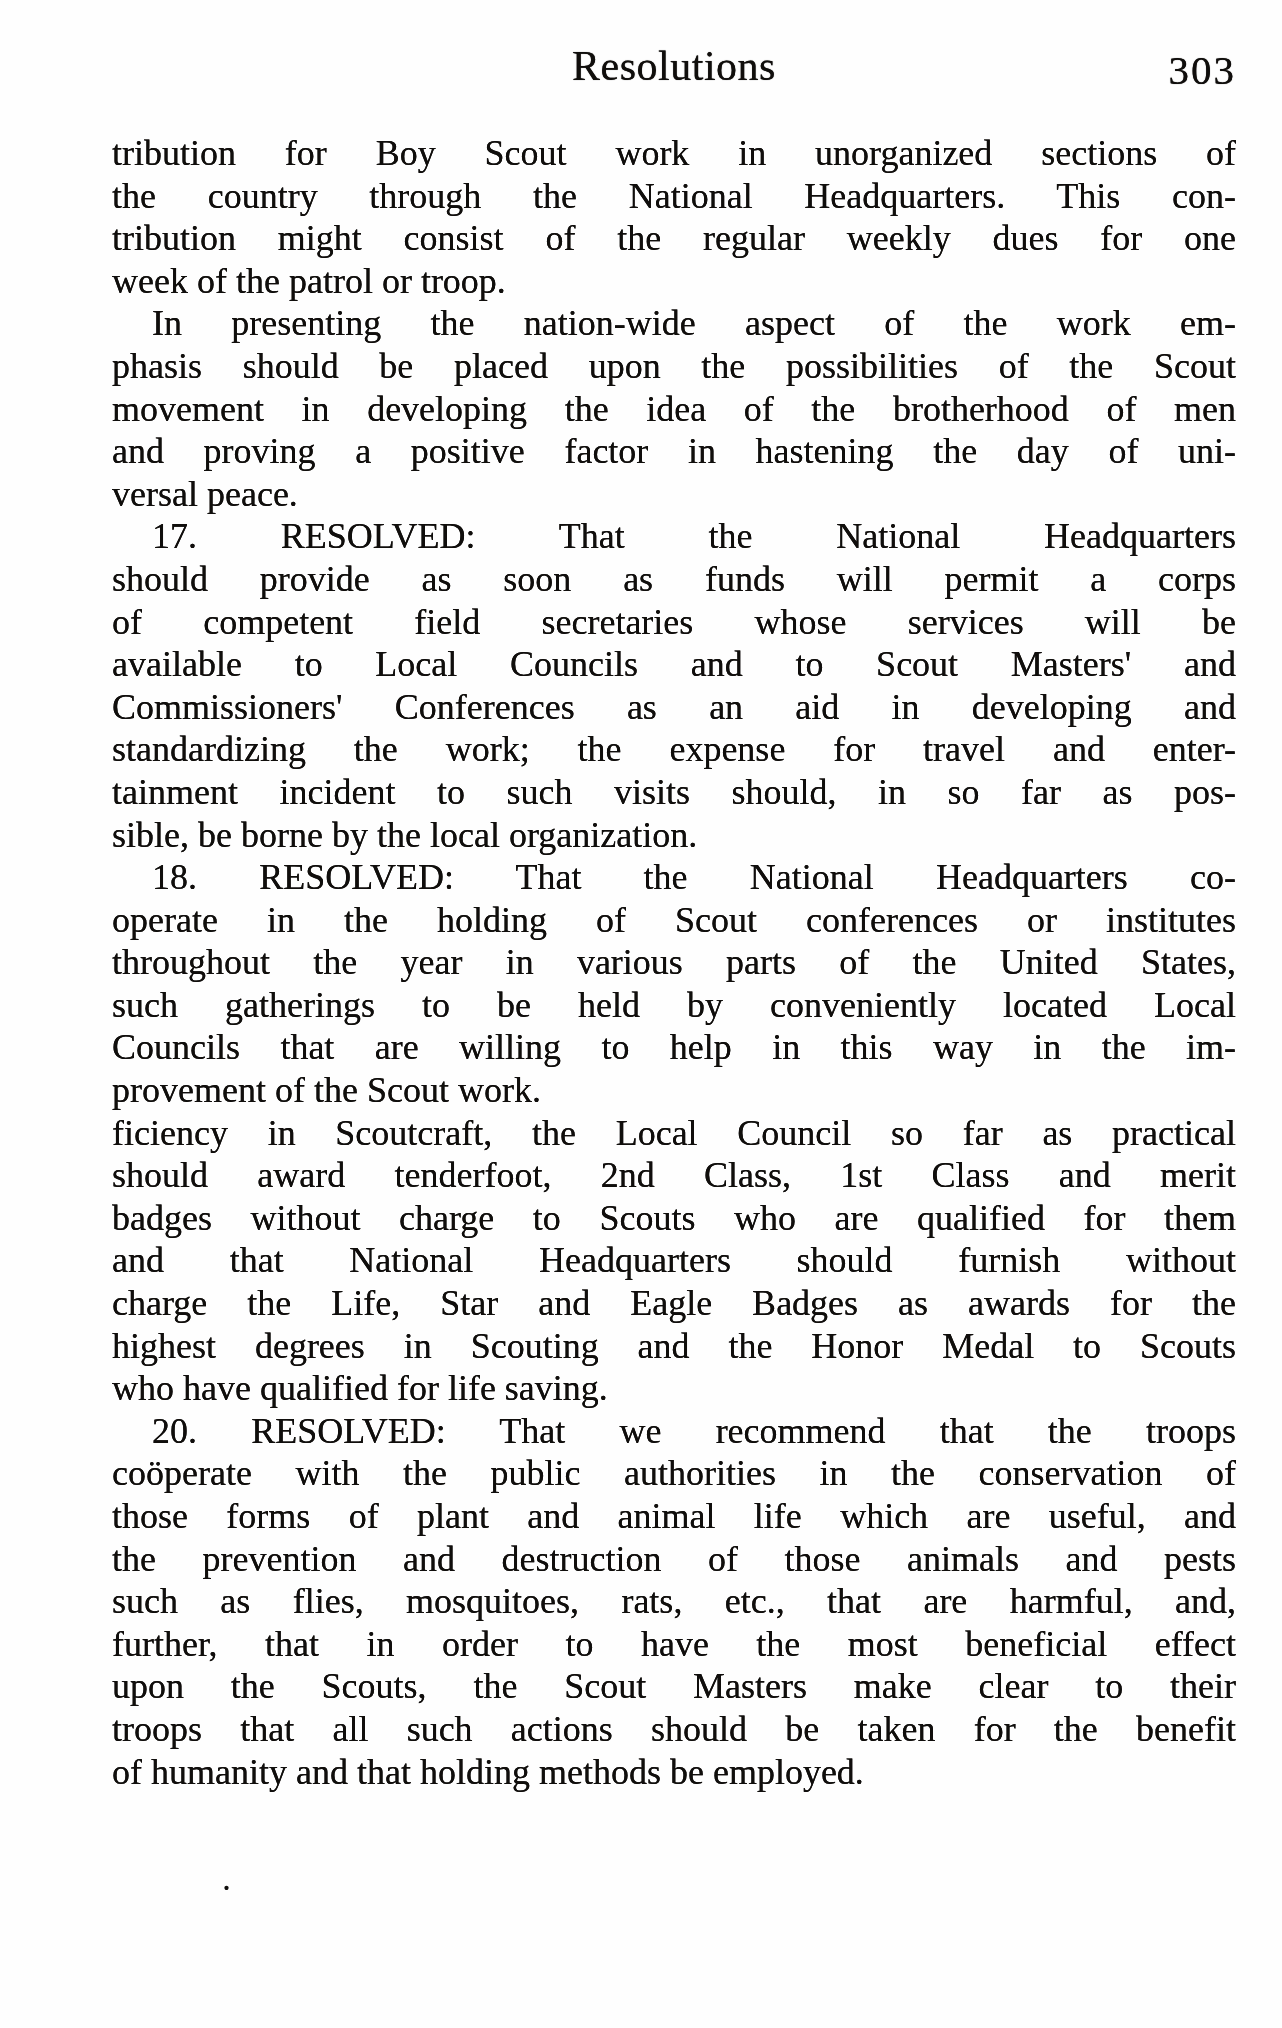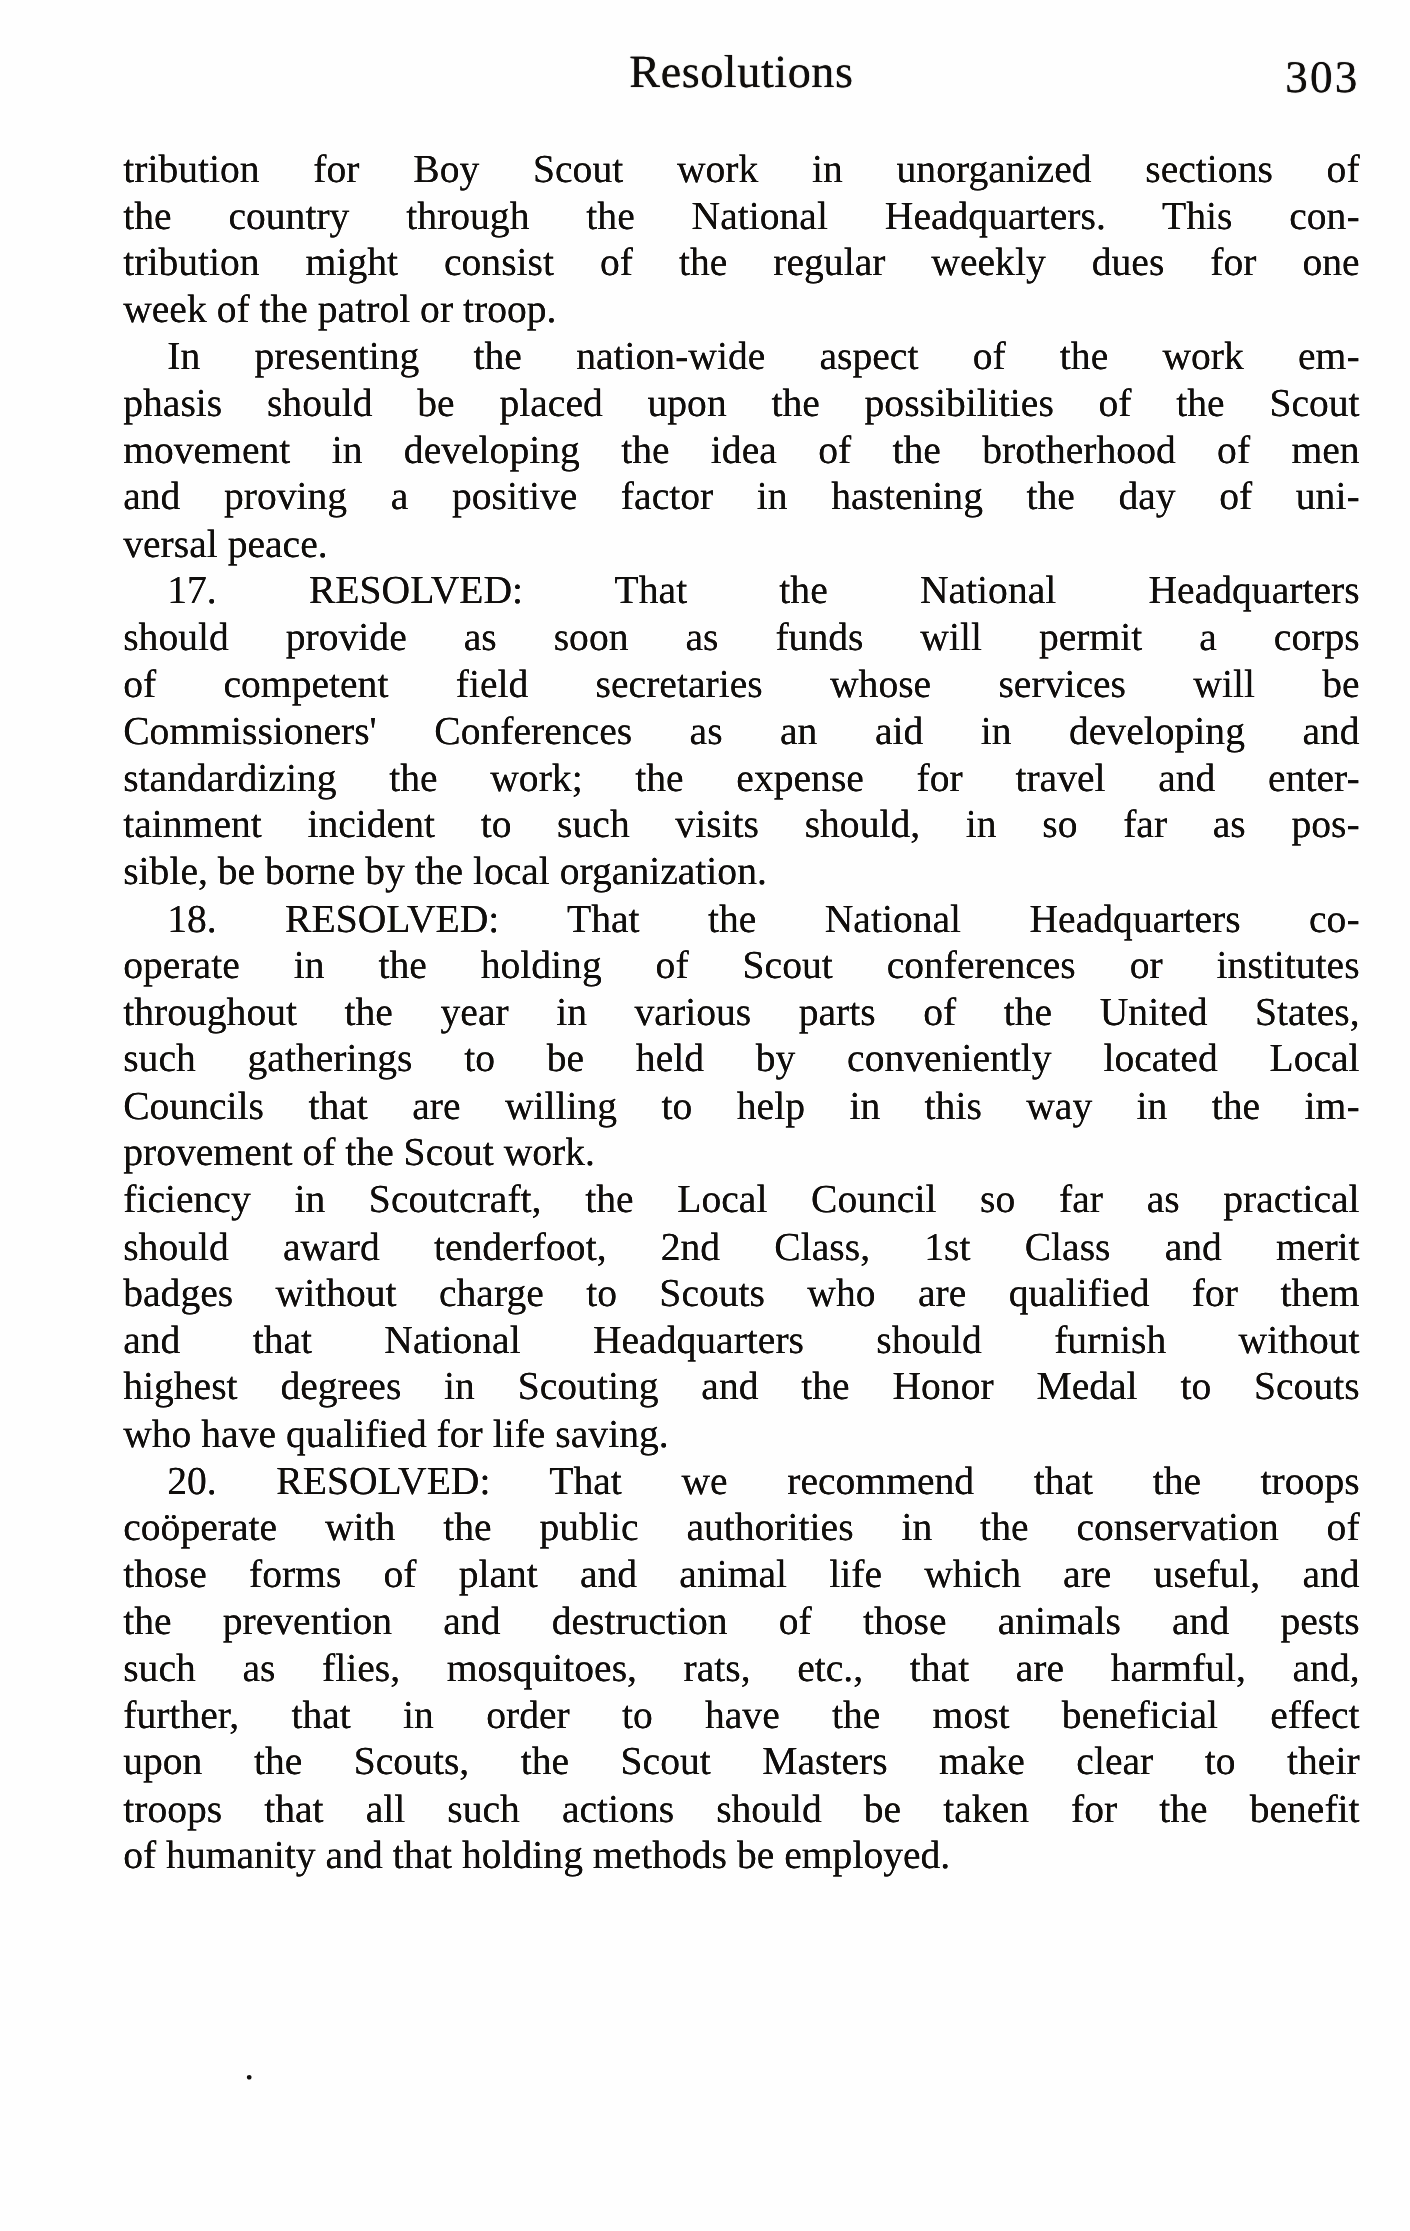--- a/index.html
+++ b/index.html
@@ -91,34 +91,36 @@
       <div class="line">tribution might consist of the regular weekly dues for one</div>
       <div class="line last">week of the patrol or troop.</div>
       <div class="line indent">In presenting the nation-wide aspect of the work em-</div>
       <div class="line">phasis should be placed upon the possibilities of the Scout</div>
       <div class="line">movement in developing the idea of the brotherhood of men</div>
       <div class="line">and proving a positive factor in hastening the day of uni-</div>
       <div class="line last">versal peace.</div>
       <div class="line indent">17.  RESOLVED: That the National Headquarters</div>
       <div class="line">should provide as soon as funds will permit a corps</div>
       <div class="line">of competent field secretaries whose services will be</div>
+      <div class="line">available to Local Councils and to Scout Masters' and</div>
       <div class="line">Commissioners' Conferences as an aid in developing and</div>
       <div class="line">standardizing the work; the expense for travel and enter-</div>
       <div class="line">tainment incident to such visits should, in so far as pos-</div>
       <div class="line last">sible, be borne by the local organization.</div>
       <div class="line indent">18.  RESOLVED: That the National Headquarters co-</div>
       <div class="line">operate in the holding of Scout conferences or institutes</div>
       <div class="line">throughout the year in various parts of the United States,</div>
       <div class="line">such gatherings to be held by conveniently located Local</div>
       <div class="line">Councils that are willing to help in this way in the im-</div>
       <div class="line last">provement of the Scout work.</div>
       <div class="line">ficiency in Scoutcraft, the Local Council so far as practical</div>
       <div class="line">should award tenderfoot, 2nd Class, 1st Class and merit</div>
       <div class="line">badges without charge to Scouts who are qualified for them</div>
       <div class="line">and that National Headquarters should furnish without</div>
+      <div class="line">charge the Life, Star and Eagle Badges as awards for the</div>
       <div class="line">highest degrees in Scouting and the Honor Medal to Scouts</div>
       <div class="line last">who have qualified for life saving.</div>
       <div class="line indent">20.  RESOLVED: That we recommend that the troops</div>
       <div class="line">coöperate with the public authorities in the conservation of</div>
       <div class="line">those forms of plant and animal life which are useful, and</div>
       <div class="line">the prevention and destruction of those animals and pests</div>
       <div class="line">such as flies, mosquitoes, rats, etc., that are harmful, and,</div>
       <div class="line">further, that in order to have the most beneficial effect</div>
       <div class="line">upon the Scouts, the Scout Masters make clear to their</div>
       <div class="line">troops that all such actions should be taken for the benefit</div>

